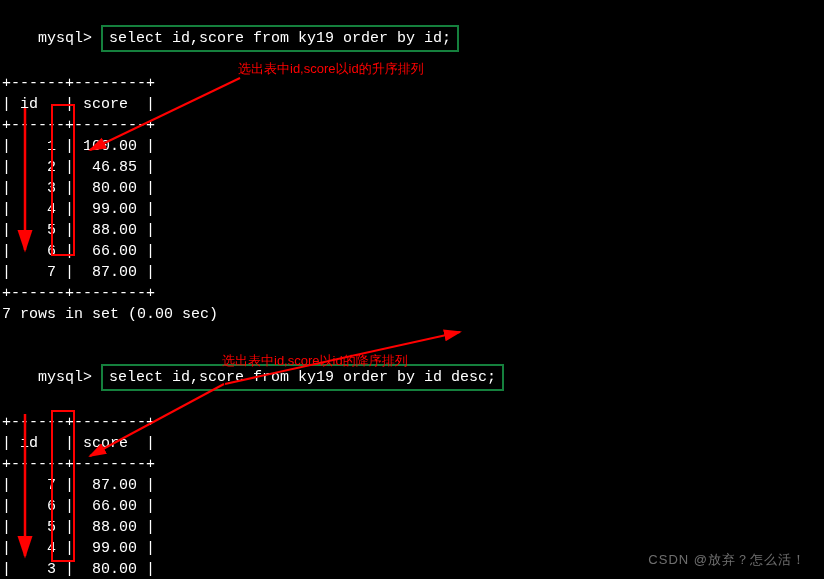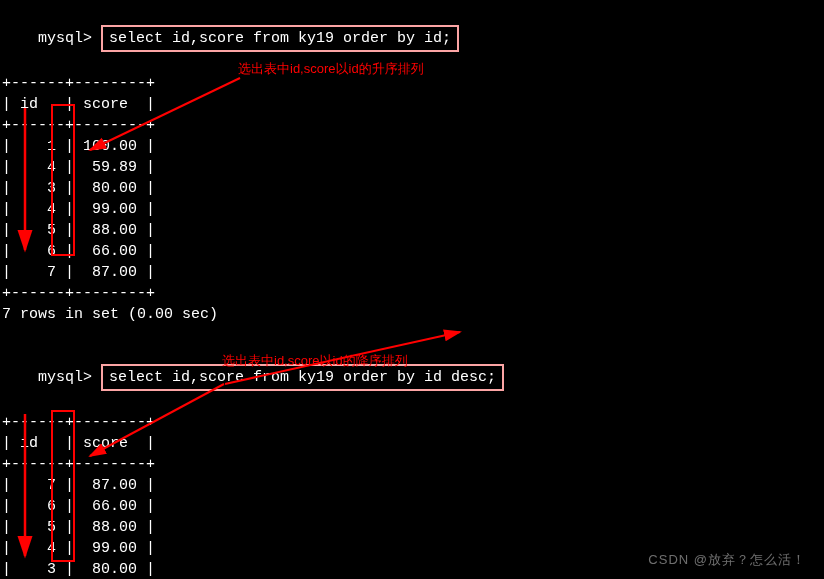--- a/index.html
+++ b/index.html
@@ -11,21 +11,21 @@
       width: 824px;
       height: 579px;
       position: relative;
       overflow: hidden;
     }
     .term { position: relative; padding: 4px 0 0 2px; line-height: 21px; }
     .row { white-space: pre; }
     .prompt { display: inline; }
     .query-box {
       display: inline-block;
-      border: 2px solid #fca5a5;
+      border: 2px solid #15803d;
       padding: 1px 6px;
     }
     .col-box {
       position: absolute;
       border: 2px solid #ff0000;
       width: 24px;
     }
     .col-box.b1 { left: 51px; top: 104px; height: 152px; }
     .col-box.b2 { left: 51px; top: 410px; height: 152px; }
     .comment {
@@ -59,21 +59,21 @@
 <div class="term">
 
   <div class="row">
     <span class="prompt">mysql&gt;</span> <span class="query-box">select id,score from ky19 order by id;</span>
   </div>
 
   <div class="row">+------+--------+</div>
   <div class="row">| id   | score  |</div>
   <div class="row">+------+--------+</div>
   <div class="row">|    1 | 100.00 |</div>
-  <div class="row">|    4 |  59.89 |</div>
+  <div class="row">|    2 |  46.85 |</div>
   <div class="row">|    3 |  80.00 |</div>
   <div class="row">|    4 |  99.00 |</div>
   <div class="row">|    5 |  88.00 |</div>
   <div class="row">|    6 |  66.00 |</div>
   <div class="row">|    7 |  87.00 |</div>
   <div class="row">+------+--------+</div>
   <div class="row">7 rows in set (0.00 sec)</div>
 
   <div class="spacer"></div>
 

